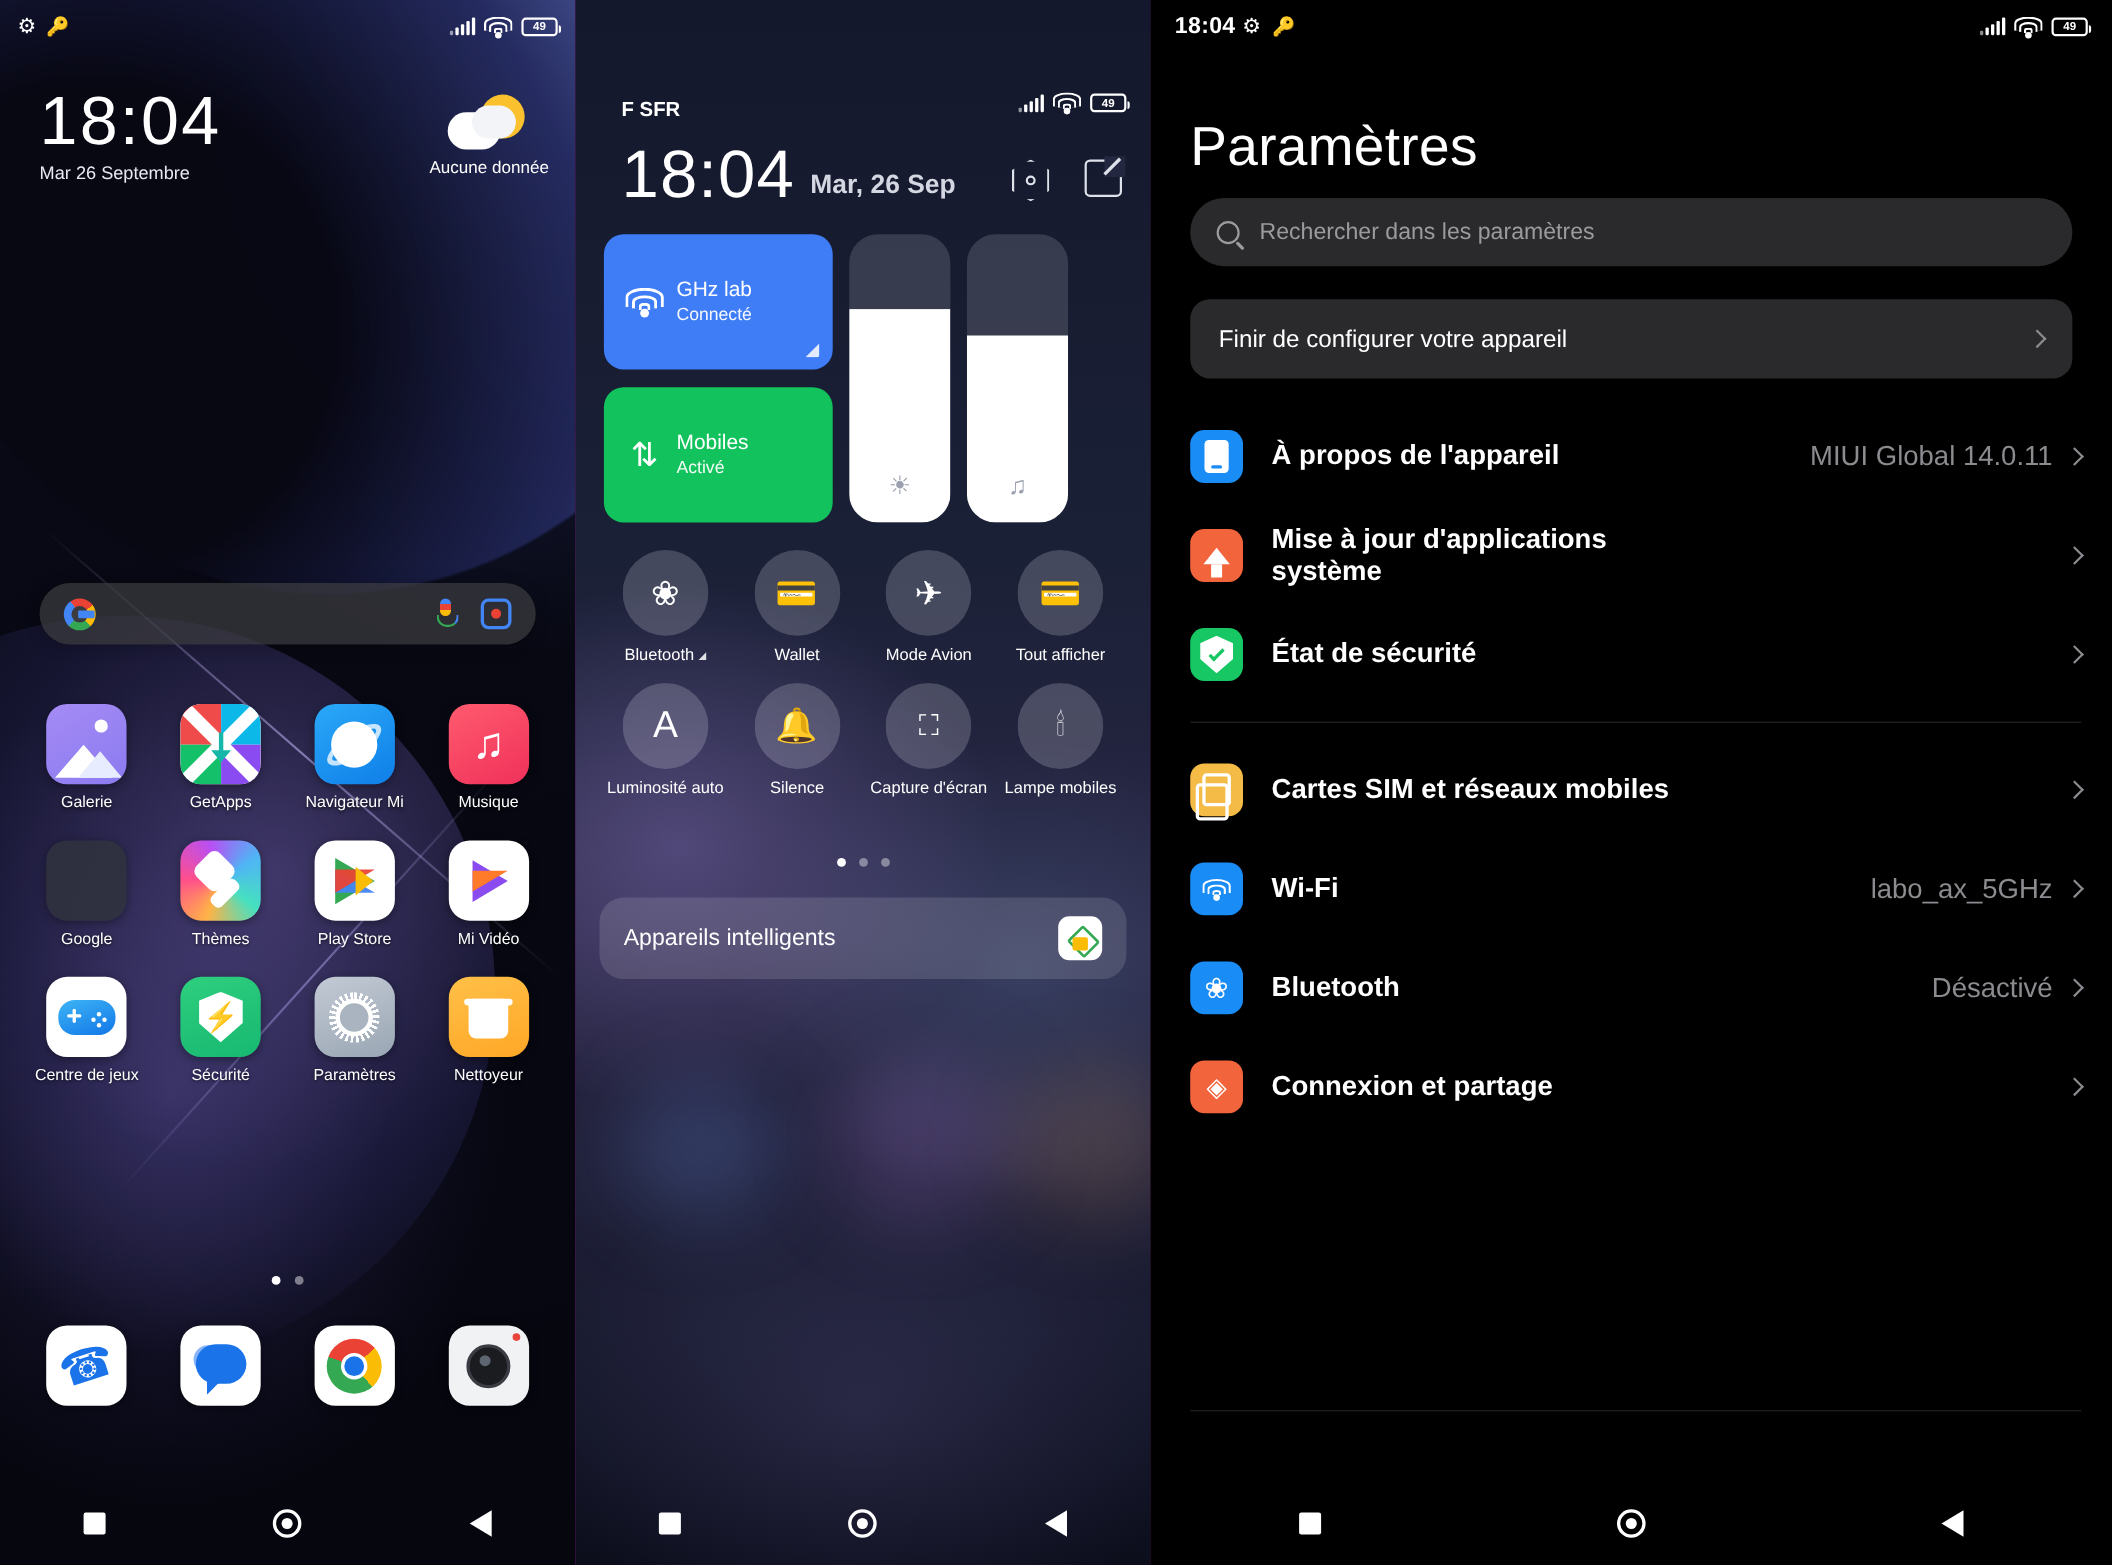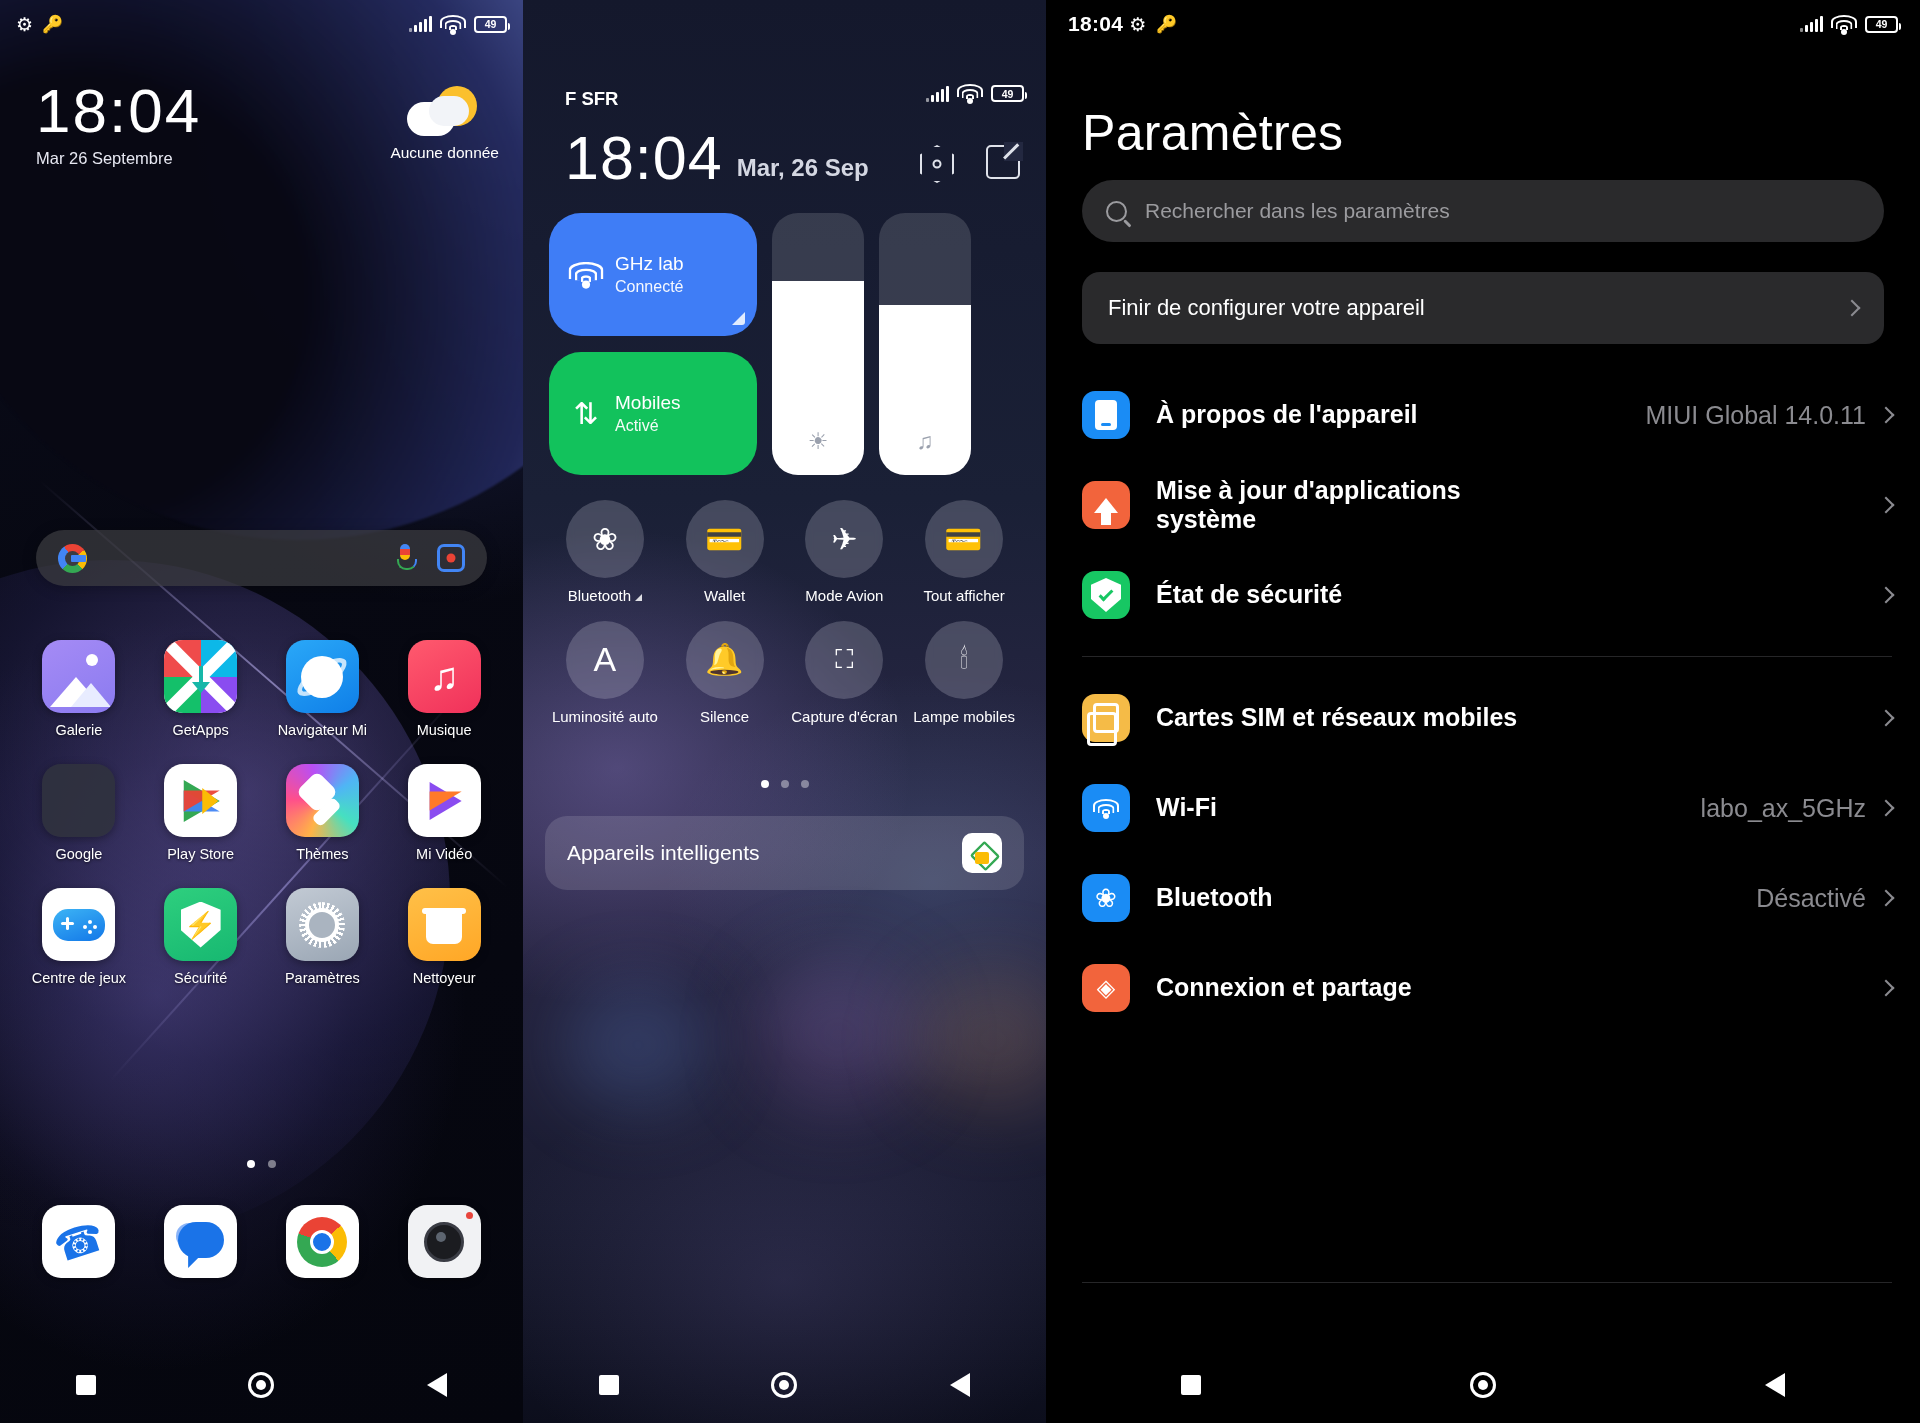--- a/index.html
+++ b/index.html
@@ -225,21 +225,21 @@
   .p2-acts{position:absolute;top:145px;right:26px;display:flex;gap:32px;z-index:10;}
   .hexicon{width:34px;height:38px;position:relative;}
   .hexicon .h{position:absolute;inset:0;border:2.5px solid #dfe2ea;clip-path:polygon(50% 0,100% 25%,100% 75%,50% 100%,0 75%,0 25%);}
   .hexicon .d{position:absolute;left:50%;top:50%;transform:translate(-50%,-50%);width:9px;height:9px;border-radius:50%;border:2.5px solid #dfe2ea;}
   .editicon{width:34px;height:34px;border:2.5px solid #dfe2ea;border-radius:5px;position:relative;}
   .editicon::after{content:"";position:absolute;right:-5px;top:-5px;width:19px;height:19px;background:#232840;transform:rotate(0);}
   .editicon::before{content:"";position:absolute;right:-3px;top:3px;width:20px;height:2.5px;background:#dfe2ea;transform:rotate(-45deg);z-index:2;}
 
   .qs-top{position:absolute;top:213px;left:26px;right:22px;display:flex;gap:15px;z-index:10;}
   .qs-left{width:208px;display:flex;flex-direction:column;gap:16px;}
-  .bigtile{height:123px;border-radius:32px;position:relative;display:flex;align-items:center;padding:0 16px;overflow:hidden;}
+  .bigtile{height:123px;border-radius:18px;position:relative;display:flex;align-items:center;padding:0 16px;overflow:hidden;}
   .bigtile .tl-ic{width:42px;height:42px;display:flex;align-items:center;justify-content:center;color:#fff;flex:0 0 auto;}
   .bigtile .tl-txt{margin-left:8px;color:#fff;overflow:hidden;}
   .bigtile .tl-t{font-size:19px;font-weight:500;white-space:nowrap;}
   .bigtile .tl-s{font-size:16px;opacity:.95;margin-top:3px;}
   .bigtile .corner{position:absolute;right:12px;bottom:11px;width:0;height:0;
     border-left:13px solid transparent;border-bottom:13px solid rgba(255,255,255,.85);border-bottom-right-radius:3px;}
   .tile-wifi{background:#3f7df6;}
   .tile-data{background:#12c25c;}
 
   .slider{width:92px;height:262px;border-radius:26px;background:rgba(255,255,255,.14);position:relative;overflow:hidden;}
@@ -419,34 +419,34 @@
           <span style="background:#fff"></span>
             <span style="background:#fff"></span>
             <span style="background:#fff"></span>
           <span style="background:#fff"></span>
             <span style="background:#fff"></span>
             <span style="background:#fff"></span>
         </div>
         <div class="applabel">Google</div>
       </div>
       <div class="appcell">
+        <div class="appicon ic-themes">
+          <span class="brushh"></span>
+            <span class="brushb"></span>
+        </div>
+        <div class="applabel">Thèmes</div>
+      </div>
+      <div class="appcell">
         <div class="appicon ic-play">
           <span class="tri"></span>
             <span class="tri2"></span>
             <span class="tri3"></span>
             <span class="tri4"></span>
         </div>
         <div class="applabel">Play Store</div>
-      </div>
-      <div class="appcell">
-        <div class="appicon ic-themes">
-          <span class="brushh"></span>
-            <span class="brushb"></span>
-        </div>
-        <div class="applabel">Thèmes</div>
       </div>
       <div class="appcell">
         <div class="appicon ic-video">
           <span class="vtri"></span>
             <span class="vtri2"></span>
         </div>
         <div class="applabel">Mi Vidéo</div>
       </div>
     </div>
 

